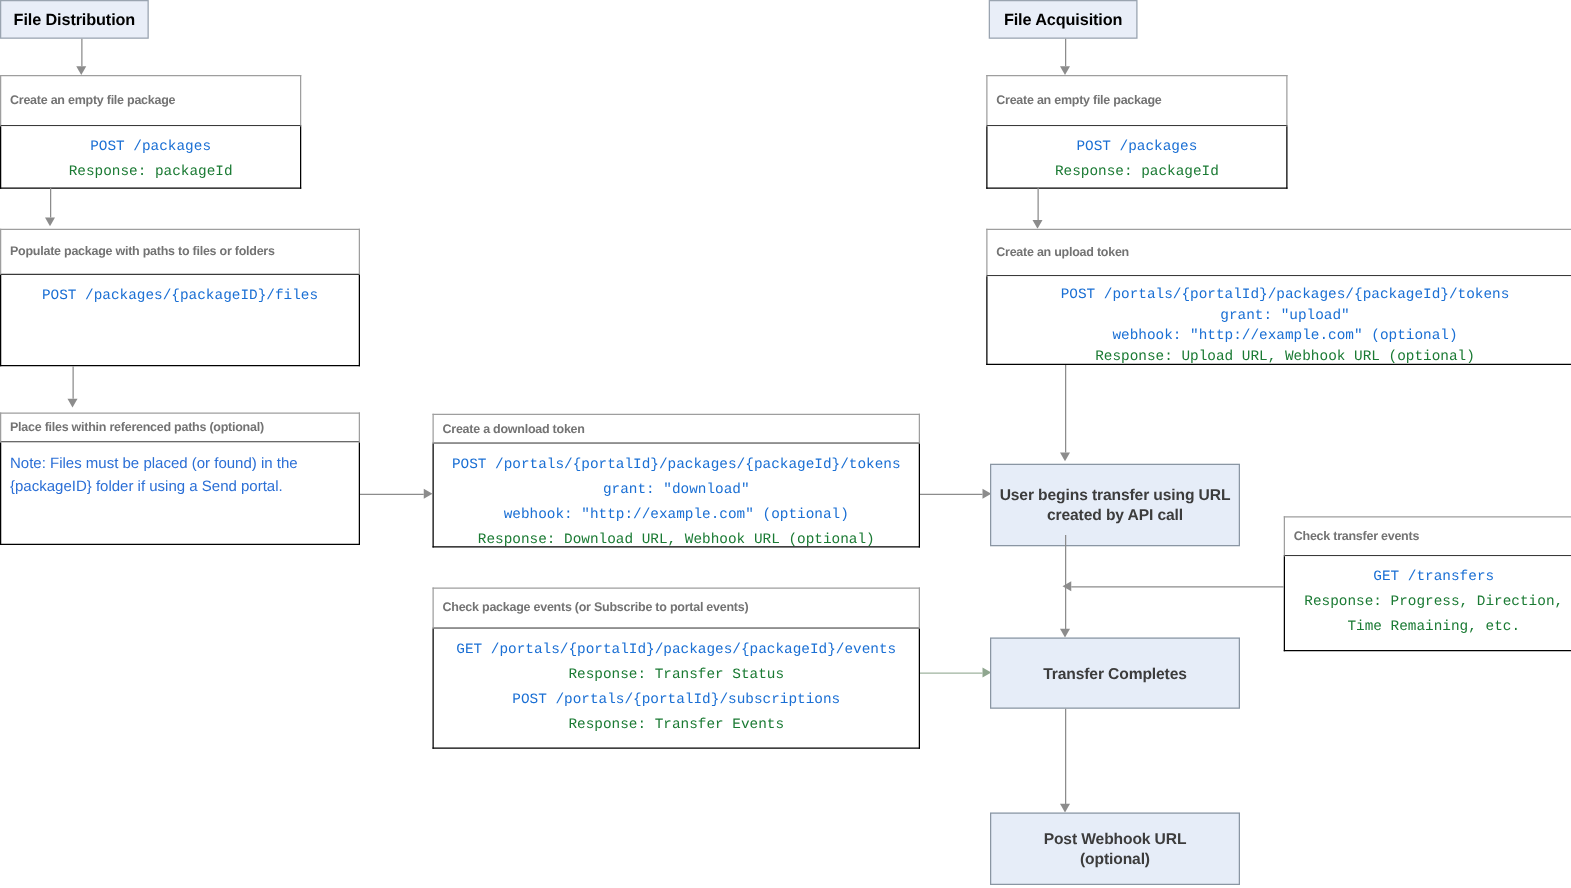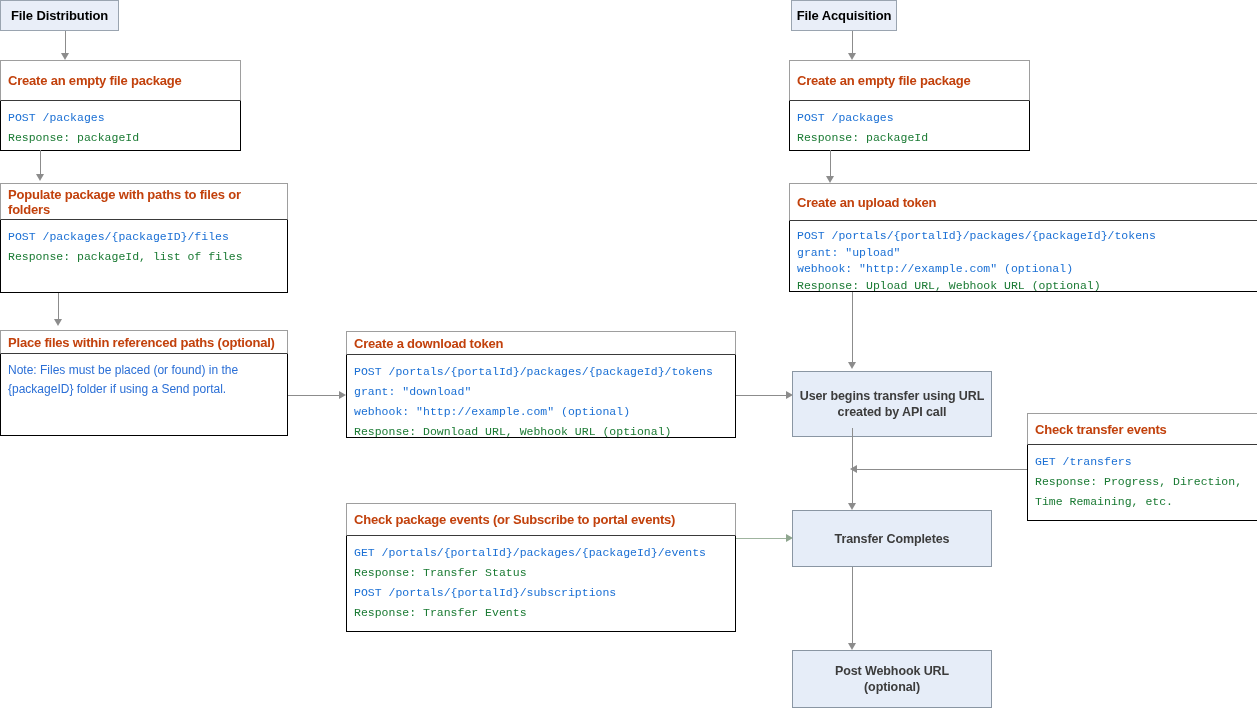--- a/index.html
+++ b/index.html
@@ -23,35 +23,35 @@
   }
 
   
   .card{background:#ffffff;}
   .card .hdr{
     box-sizing:border-box;
     border:1px solid #9e9e9e;
     border-bottom:1px solid #3a3a3a;
     display:flex;align-items:center;
     padding:0 7px;
-    font-size:13px;font-weight:bold;color:#c2410c;
+    font-size:10px;font-weight:bold;color:#737373;
     letter-spacing:-0.2px;
     background:#ffffff;
   }
   .card .bdy{
     box-sizing:border-box;
     border:1px solid #000000;
     border-top:none;
     padding:7px 7px 5px 7px;
     background:#ffffff;
     font-family:"Liberation Mono", monospace;
     font-size:11.5px;
     overflow:hidden;
   }
-  .card .bdy .ln{white-space:pre;}
+  .card .bdy .ln{white-space:pre;text-align:center;}
   .bdy.loose .ln{line-height:20px;}
   .bdy.tight .ln{line-height:16.5px;}
   .c-blue{color:#1a6fd4;}
   .c-green{color:#1a7a33;}
 
   
   .bdy.note{
     font-family:"Liberation Sans", sans-serif;
     font-size:12px;color:#2b6fd6;line-height:19px;
   }
@@ -104,21 +104,20 @@
     </div>
   </div>
 
   <div class="ln-v" style="left:40px;top:150px;height:24px;"></div>
   <div class="arrow down" style="left:36px;top:174px;"></div>
 
   <div class="node card" style="left:0px;top:183px;width:288px;">
     <div class="hdr" style="height:37px;">Populate package with paths to files or folders</div>
     <div class="bdy loose" style="height:73px;">
       <div class="ln c-blue">POST /packages/{packageID}/files</div>
-      <div class="ln c-green">Response: packageId, list of files</div>
     </div>
   </div>
 
   <div class="ln-v" style="left:58px;top:293px;height:26px;"></div>
   <div class="arrow down" style="left:54px;top:319px;"></div>
 
   <div class="node card" style="left:0px;top:330px;width:288px;">
     <div class="hdr" style="height:24px;">Place files within referenced paths (optional)</div>
     <div class="bdy note" style="height:82px;">Note: Files must be placed (or found) in the {packageID} folder if using a Send portal.</div>
   </div>
@@ -132,34 +131,34 @@
       <div class="ln c-blue">POST /portals/{portalId}/packages/{packageId}/tokens</div>
       <div class="ln c-blue">grant: "download"</div>
       <div class="ln c-blue">webhook: "http://example.com" (optional)</div>
       <div class="ln c-green">Response: Download URL, Webhook URL (optional)</div>
     </div>
   </div>
 
   <div class="ln-h" style="left:736px;top:395px;width:50px;"></div>
   <div class="arrow right" style="left:786px;top:391px;"></div>
 
-  <div class="node card" style="left:346px;top:470px;width:390px;margin-top:33px;">
+  <div class="node card" style="left:346px;top:470px;width:390px;">
     <div class="hdr" style="height:33px;">Check package events (or Subscribe to portal events)</div>
     <div class="bdy loose" style="height:96px;">
       <div class="ln c-blue">GET /portals/{portalId}/packages/{packageId}/events</div>
       <div class="ln c-green">Response: Transfer Status</div>
       <div class="ln c-blue">POST /portals/{portalId}/subscriptions</div>
       <div class="ln c-green">Response: Transfer Events</div>
     </div>
   </div>
 
   <div class="ln-h greenish" style="left:736px;top:538px;width:50px;"></div>
   <div class="arrow right greenish" style="left:786px;top:534px;"></div>
 
-  <div class="node lane-title" style="left:791px;top:0px;width:106px;height:31px;">
+  <div class="node lane-title" style="left:791px;top:0px;width:119px;height:31px;">
     <span>File Acquisition</span>
   </div>
 
   <div class="ln-v" style="left:852px;top:31px;height:22px;"></div>
   <div class="arrow down" style="left:848px;top:53px;"></div>
 
   <div class="node card" style="left:789px;top:60px;width:241px;">
     <div class="hdr" style="height:41px;">Create an empty file package</div>
     <div class="bdy loose" style="height:50px;">
       <div class="ln c-blue">POST /packages</div>

